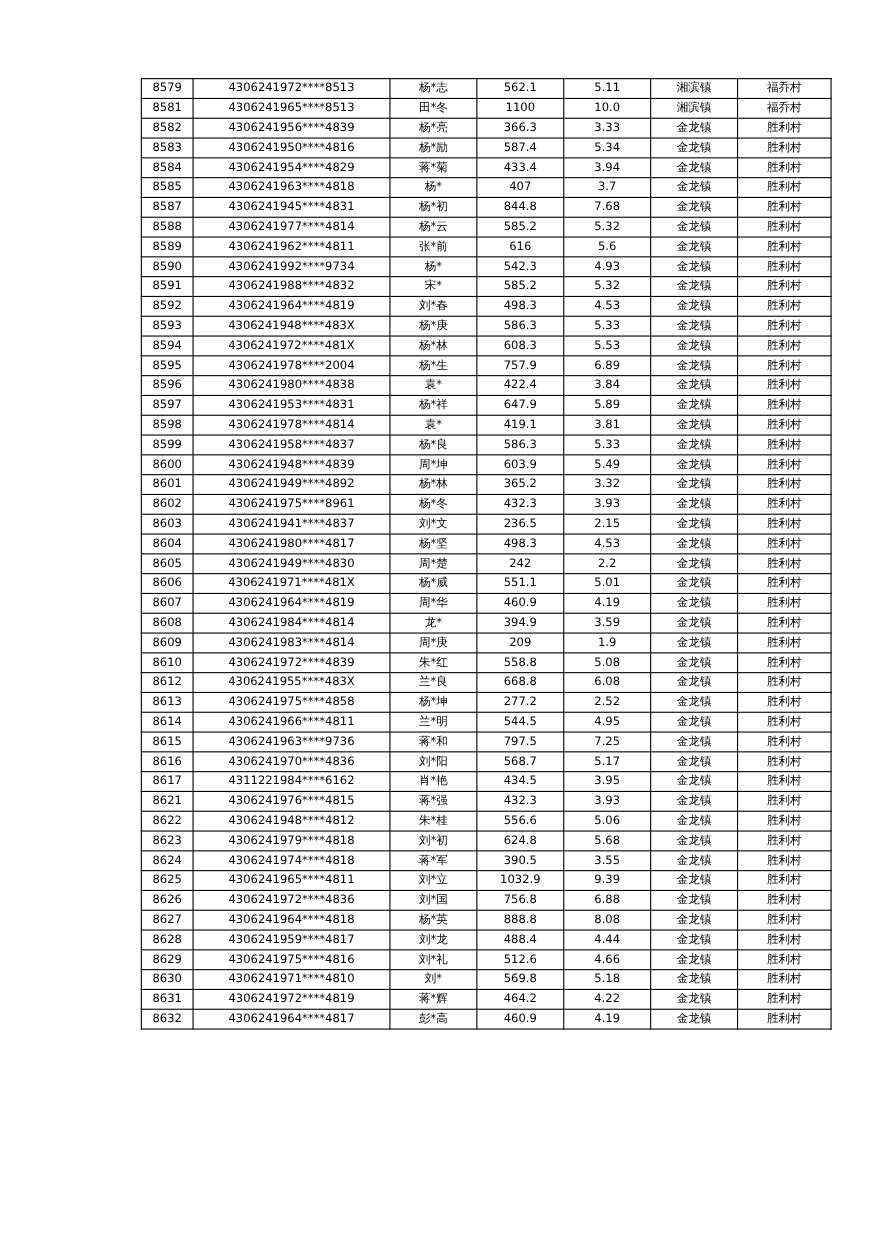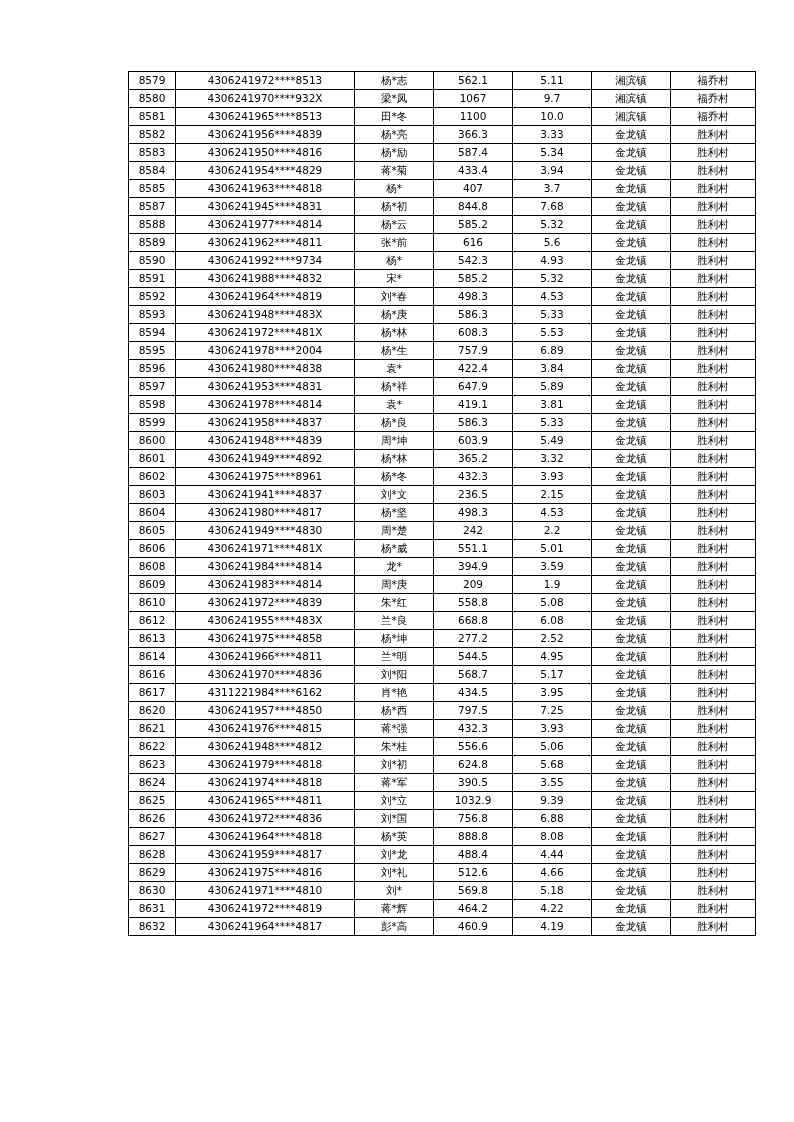--- a/index.html
+++ b/index.html
@@ -68,29 +68,20 @@
         <tr>
           <td>8579</td>
           <td>4306241972****8513</td>
           <td>杨*志</td>
           <td>562.1</td>
           <td>5.11</td>
           <td>湘滨镇</td>
           <td>福乔村</td>
         </tr>
         <tr>
-          <td>8580</td>
-          <td>4306241970****932X</td>
-          <td>梁*凤</td>
-          <td>1067</td>
-          <td>9.7</td>
-          <td>湘滨镇</td>
-          <td>福乔村</td>
-        </tr>
-        <tr>
           <td>8581</td>
           <td>4306241965****8513</td>
           <td>田*冬</td>
           <td>1100</td>
           <td>10.0</td>
           <td>湘滨镇</td>
           <td>福乔村</td>
         </tr>
         <tr>
           <td>8582</td>
@@ -302,20 +293,29 @@
         <tr>
           <td>8606</td>
           <td>4306241971****481X</td>
           <td>杨*威</td>
           <td>551.1</td>
           <td>5.01</td>
           <td>金龙镇</td>
           <td>胜利村</td>
         </tr>
         <tr>
+          <td>8607</td>
+          <td>4306241964****4819</td>
+          <td>周*华</td>
+          <td>460.9</td>
+          <td>4.19</td>
+          <td>金龙镇</td>
+          <td>胜利村</td>
+        </tr>
+        <tr>
           <td>8608</td>
           <td>4306241984****4814</td>
           <td>龙*</td>
           <td>394.9</td>
           <td>3.59</td>
           <td>金龙镇</td>
           <td>胜利村</td>
         </tr>
         <tr>
           <td>8609</td>
@@ -356,47 +356,47 @@
         <tr>
           <td>8614</td>
           <td>4306241966****4811</td>
           <td>兰*明</td>
           <td>544.5</td>
           <td>4.95</td>
           <td>金龙镇</td>
           <td>胜利村</td>
         </tr>
         <tr>
+          <td>8615</td>
+          <td>4306241963****9736</td>
+          <td>蒋*和</td>
+          <td>797.5</td>
+          <td>7.25</td>
+          <td>金龙镇</td>
+          <td>胜利村</td>
+        </tr>
+        <tr>
           <td>8616</td>
           <td>4306241970****4836</td>
           <td>刘*阳</td>
           <td>568.7</td>
           <td>5.17</td>
           <td>金龙镇</td>
           <td>胜利村</td>
         </tr>
         <tr>
           <td>8617</td>
           <td>4311221984****6162</td>
           <td>肖*艳</td>
           <td>434.5</td>
           <td>3.95</td>
           <td>金龙镇</td>
           <td>胜利村</td>
         </tr>
         <tr>
-          <td>8620</td>
-          <td>4306241957****4850</td>
-          <td>杨*西</td>
-          <td>797.5</td>
-          <td>7.25</td>
-          <td>金龙镇</td>
-          <td>胜利村</td>
-        </tr>
-        <tr>
           <td>8621</td>
           <td>4306241976****4815</td>
           <td>蒋*强</td>
           <td>432.3</td>
           <td>3.93</td>
           <td>金龙镇</td>
           <td>胜利村</td>
         </tr>
         <tr>
           <td>8622</td>

